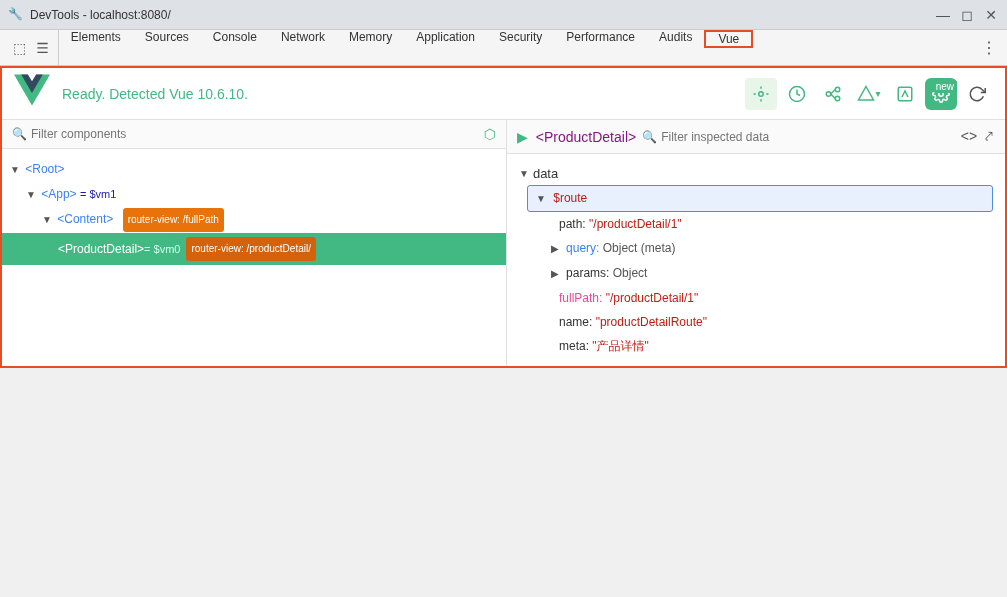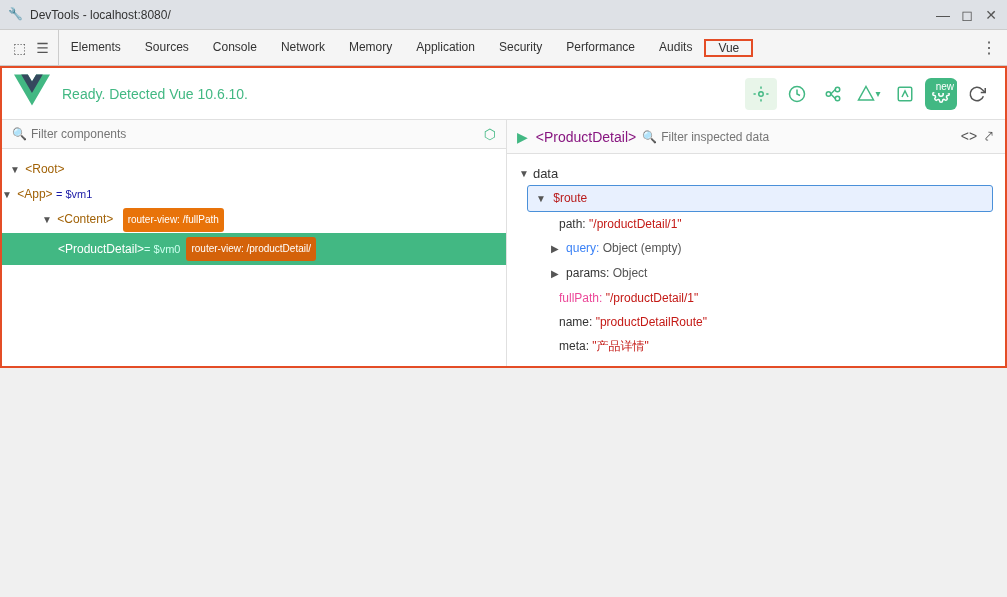--- a/index.html
+++ b/index.html
@@ -15,21 +15,21 @@
     .title-bar .win-controls { display: flex; gap: 8px; }
     .win-controls span { width: 16px; height: 16px; display: flex; align-items: center; justify-content: center; font-size: 14px; cursor: pointer; color: #555; }
 
     
     .devtools-nav {
       display: flex; align-items: center; background: #f5f5f5; height: 36px;
       border-bottom: 1px solid #ccc; padding: 0 4px; gap: 0;
     }
     .nav-icons { display: flex; align-items: center; gap: 4px; padding: 0 6px; border-right: 1px solid #ccc; height: 100%; }
     .nav-icons span { font-size: 14px; cursor: pointer; color: #555; padding: 0 3px; }
-    .nav-tabs { display: flex; align-items: center; height: 100%; flex: 1; }
+    .nav-tabs { display: flex; align-items: flex-start; height: 100%; flex: 1; }
     .nav-tab {
       padding: 0 12px; display: flex; align-items: center; font-size: 12px; color: #333;
       cursor: pointer; border-bottom: 2px solid transparent; white-space: nowrap;
     }
     .nav-tab.active { border-bottom: 2px solid #1a73e8; color: #1a73e8; }
     .nav-tab.vue-active { border: 2px solid #e44d26; color: #333; border-bottom: 2px solid #e44d26; }
     .nav-more { padding: 0 6px; font-size: 16px; color: #555; cursor: pointer; display: flex; align-items: center; }
 
     
     .vue-panel { border: 2px solid #e44d26; display: flex; flex-direction: column; background: #fff; flex: 1; }
@@ -70,21 +70,21 @@
       color: #333; margin-left: 4px;
     }
     .filter-icon { color: #aaa; font-size: 12px; }
     .filter-settings { margin-left: auto; color: #42b883; font-size: 14px; cursor: pointer; }
 
     
     .tree-body { flex: 1; overflow-y: auto; padding: 8px 0; }
     .tree-item { line-height: 22px; cursor: pointer; padding: 1px 0; white-space: nowrap; }
     .tree-item.selected { background: #42b883; color: white; }
     .tree-arrow { color: #555; font-size: 10px; margin-right: 2px; }
-    .tree-tag { color: #a16207; }
+    .tree-tag { color: #3b82f6; }
     .tree-item.selected .tree-tag { color: white; }
     .tree-var { color: #1a1aa6; font-size: 11px; }
     .tree-item.selected .tree-var { color: #cfe; }
     .route-badge {
       display: inline-block; background: #e8730a; color: white; font-size: 10px;
       padding: 1px 5px; border-radius: 3px; margin-left: 6px;
     }
     .tree-item.selected .route-badge { background: #d4620a; }
 
     
@@ -226,21 +226,21 @@
         <span class="filter-settings">⬡</span>
       </div>
 
       <div class="tree-body">
 
         <div class="tree-item" style="padding-left: 8px;">
           <span class="tree-arrow">▼</span>
           <span class="tree-tag">&lt;Root&gt;</span>
         </div>
 
-        <div class="tree-item" style="">
+        <div class="tree-item" style="padding-left: 24px;">
           <span class="tree-arrow">▼</span>
           <span class="tree-tag">&lt;App&gt;</span>
           <span class="tree-var"> = $vm1</span>
         </div>
 
         <div class="tree-item" style="padding-left: 40px;">
           <span class="tree-arrow">▼</span>
           <span class="tree-tag">&lt;Content&gt;</span>
           <span class="route-badge">router-view: /fullPath</span>
         </div>
@@ -282,21 +282,21 @@
           </div>
 
           <div class="data-entry" style="padding-left: 40px;">
             <span class="prop-label" style="color:#333;">path: </span>
             <span class="prop-string" style="color:#c41a16;">"/productDetail/1"</span>
           </div>
 
           <div class="data-entry" style="padding-left: 32px;">
             <span class="expand-arrow">▶</span>
             <span class="prop-label" style="color:#3b82f6;">query: </span>
-            <span class="prop-obj" style="color:#555;">Object (empty)</span>
+            <span class="prop-obj" style="color:#555;">Object (meta)</span>
           </div>
 
           <div class="data-entry" style="padding-left: 32px;">
             <span class="expand-arrow">▶</span>
             <span class="prop-label" style="color:#333;">params: </span>
             <span class="prop-obj" style="color:#555;">Object</span>
           </div>
 
           <div class="data-entry" style="padding-left: 40px;">
             <span class="prop-label" style="color:#ec4899;">fullPath: </span>

